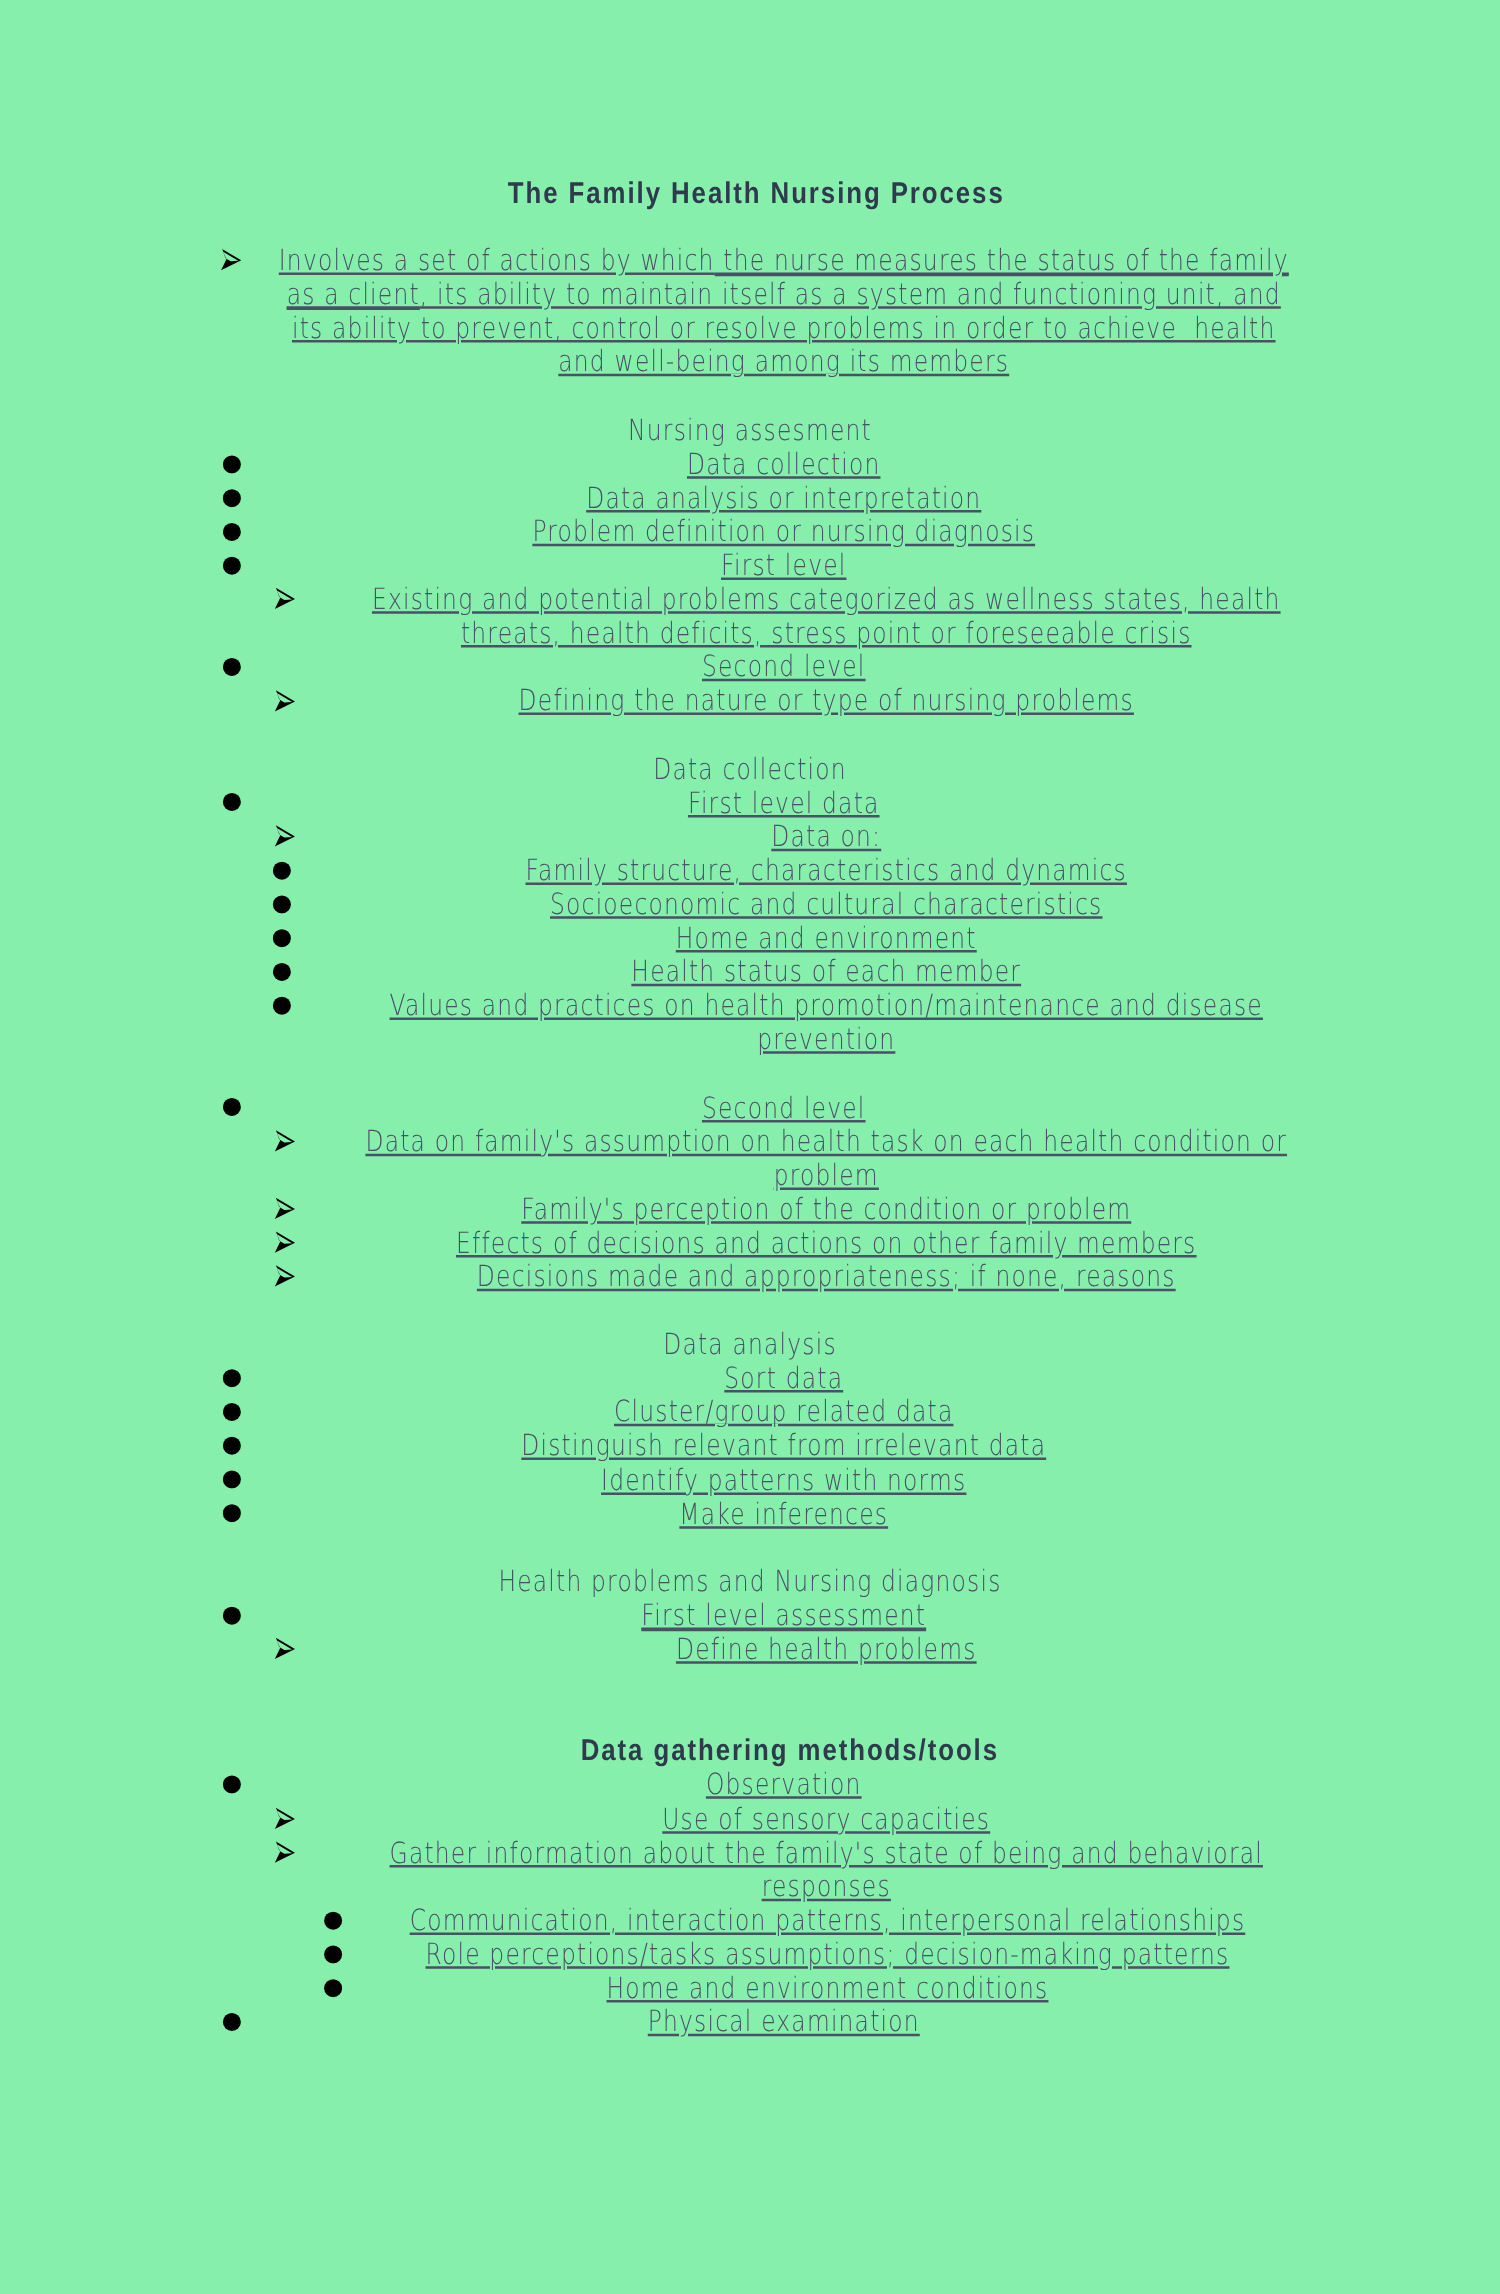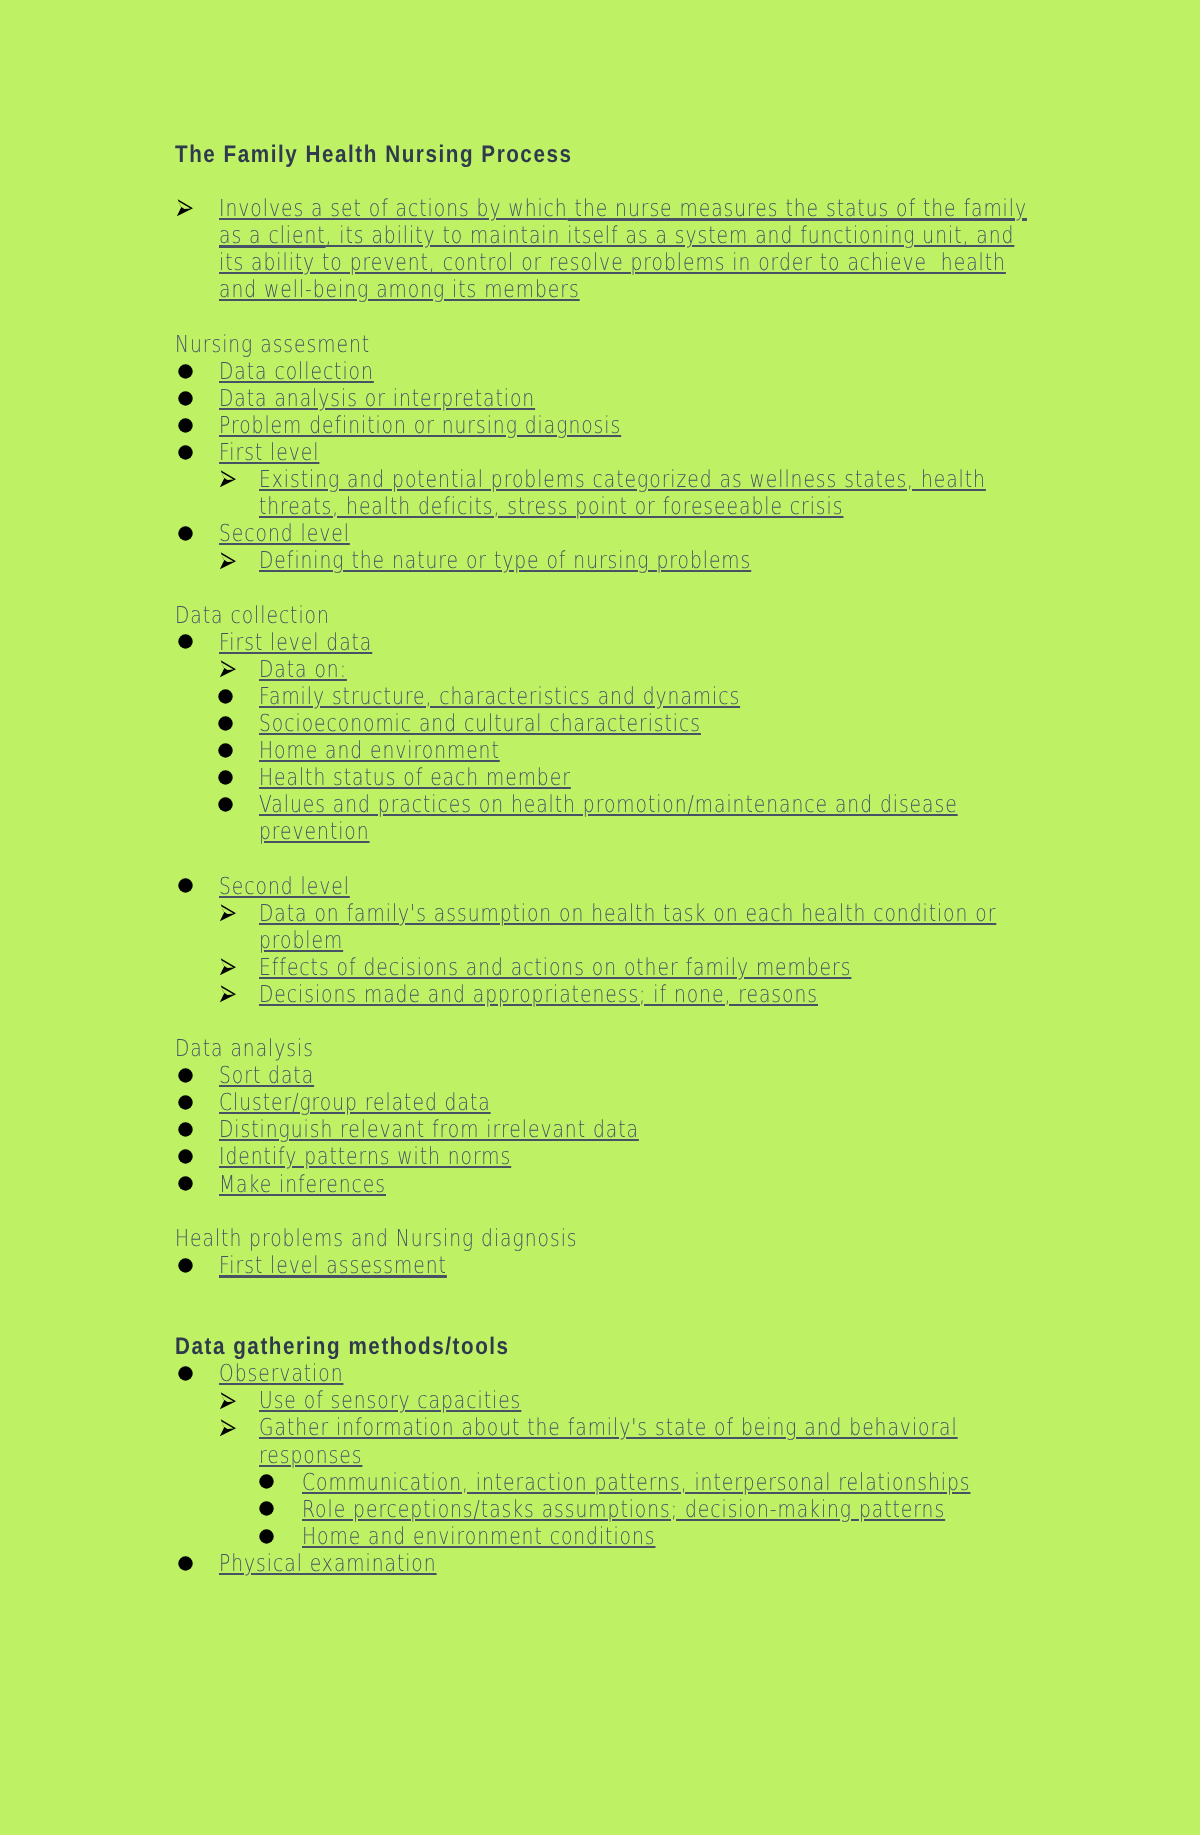--- a/index.html
+++ b/index.html
@@ -1,19 +1,19 @@
 <!DOCTYPE html>
 <html><head>
 <meta charset="utf-8">
 <title>The Family Health Nursing Process</title>
 <style>
   html,body{margin:0;padding:0;background:#ffffff;}
   *{-webkit-font-smoothing:antialiased;text-rendering:geometricPrecision;}
   body{width:1200px;height:1835px;overflow:hidden;}
-  .page{position:relative;width:1200px;height:1835px;background:#bef264;}
+  .page{position:relative;width:1200px;height:1835px;background:#86efac;text-align:center;}
   .doc{position:absolute;left:175px;top:141px;width:860px;
        font-family:"DejaVu Sans Light","DejaVu Sans",sans-serif;
        color:#475265;font-size:23.4px;line-height:27.1px;letter-spacing:1.2px;}
   .sq{display:block;transform:scaleX(0.8);transform-origin:left top;}
   h1.title{margin:0;line-height:27.1px;font-size:23.4px;font-weight:normal;}
   h1.title .sq{font-family:"Liberation Sans",sans-serif;font-weight:bold;font-size:24px;
       color:#2f3a4d;letter-spacing:1.8px;transform:scaleX(0.86);width:1000px;}
   .intro{margin-top:27.1px;}
   .row{position:relative;text-decoration:underline;}
   .mk{position:absolute;display:inline-block;}
@@ -229,20 +229,30 @@
               <div class="tx sq">Data on family's assumption on health task on each health condition or problem</div>
             </div>
           </div>
           <div class="row lv2">
             <span class="mk mk-arrow">
               <svg viewBox="0 0 100 100" aria-hidden="true">
                 <path d="M10 0 L100 53 L5 100 L30 48 Z M15 13 L26 43 L50 57 L86 55 Z"></path>
               </svg>
             </span>
             <div class="txbox">
+              <div class="tx sq">Family's perception of the condition or problem</div>
+            </div>
+          </div>
+          <div class="row lv2">
+            <span class="mk mk-arrow">
+              <svg viewBox="0 0 100 100" aria-hidden="true">
+                <path d="M10 0 L100 53 L5 100 L30 48 Z M15 13 L26 43 L50 57 L86 55 Z"></path>
+              </svg>
+            </span>
+            <div class="txbox">
               <div class="tx sq">Effects of decisions and actions on other family members</div>
             </div>
           </div>
           <div class="row lv2">
             <span class="mk mk-arrow">
               <svg viewBox="0 0 100 100" aria-hidden="true">
                 <path d="M10 0 L100 53 L5 100 L30 48 Z M15 13 L26 43 L50 57 L86 55 Z"></path>
               </svg>
             </span>
             <div class="txbox">
@@ -310,20 +320,30 @@
             <div class="sq">Health problems and Nursing diagnosis</div>
           </div>
           <div class="row lv1">
             <span class="mk mk-disc">
               <svg viewBox="0 0 100 100" aria-hidden="true">
                 <circle cx="50" cy="50" r="48"></circle>
               </svg>
             </span>
             <div class="txbox">
               <div class="tx sq u inlineu">First level assessment</div>
+            </div>
+          </div>
+          <div class="row lv2">
+            <span class="mk mk-arrow">
+              <svg viewBox="0 0 100 100" aria-hidden="true">
+                <path d="M10 0 L100 53 L5 100 L30 48 Z M15 13 L26 43 L50 57 L86 55 Z"></path>
+              </svg>
+            </span>
+            <div class="txbox">
+              <div class="tx sq">Define health problems</div>
             </div>
           </div>
         </div>
         <div class="section">
           <div class="spacer">&nbsp;</div>
           <div class="sec-head bold">
             <div class="sq">Data gathering methods/tools</div>
           </div>
           <div class="row lv1">
             <span class="mk mk-disc">

